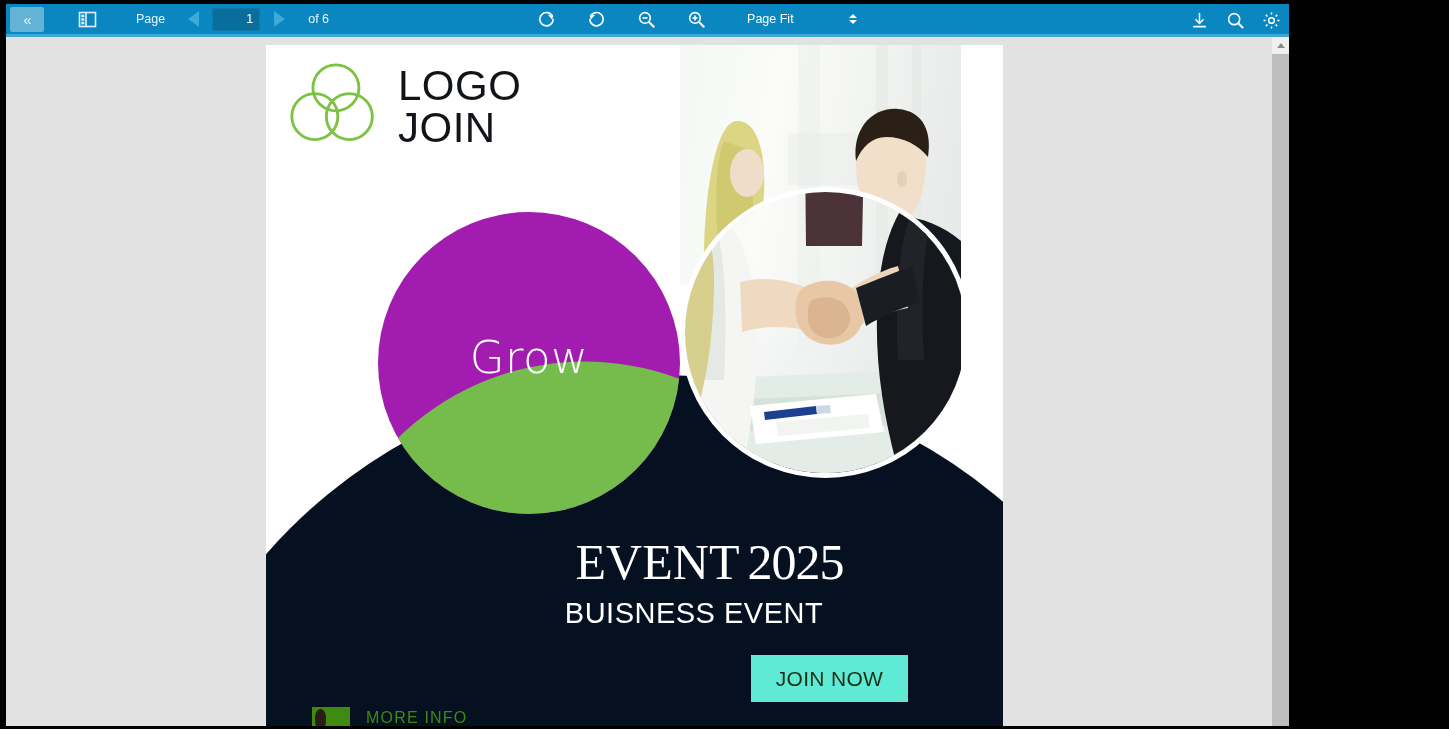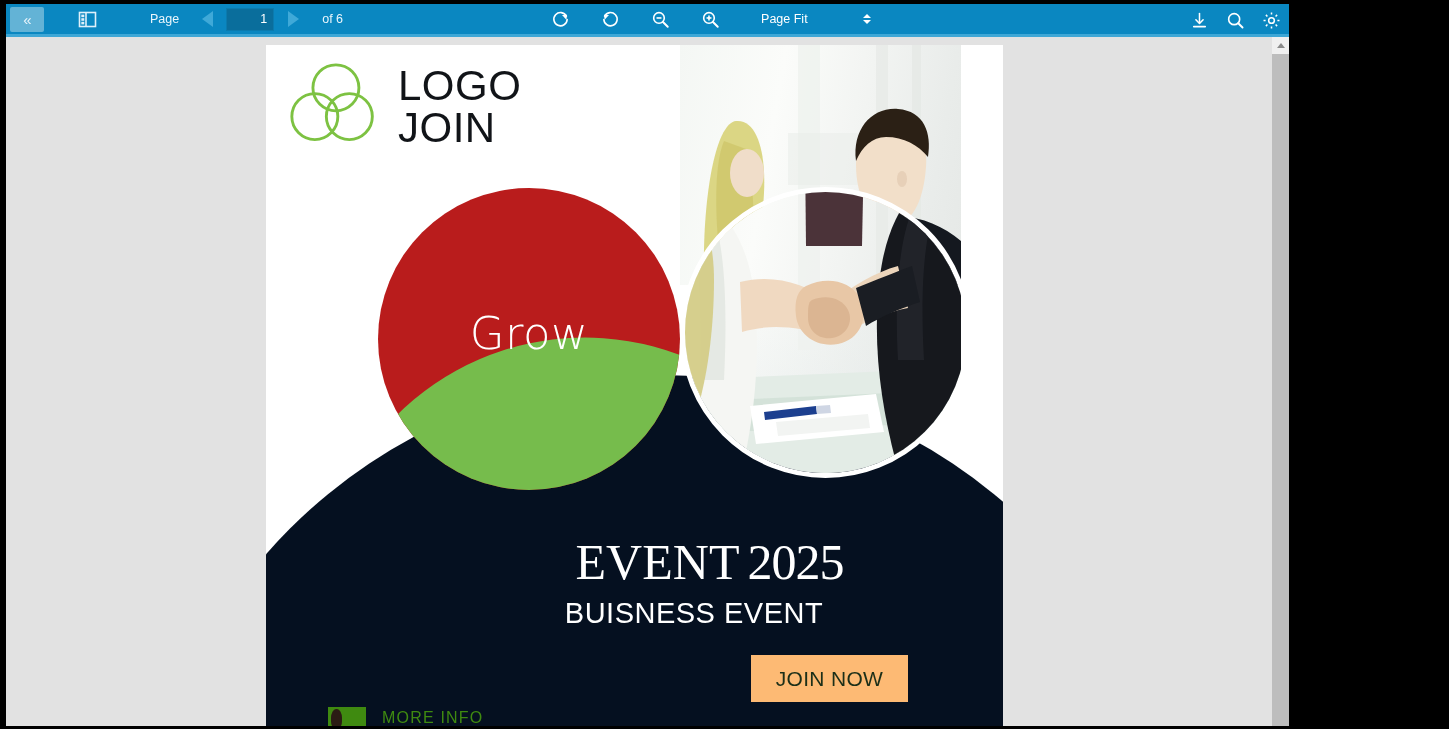--- a/index.html
+++ b/index.html
@@ -54,21 +54,21 @@
     color: #e8f4fb;
     font-size: 15px;
     letter-spacing: -1px;
     display:flex; align-items:center; justify-content:center;
     cursor: pointer;
   }
   #sidebar-toggle { width: 42px; margin-left: 22px; }
 
   #page-group {
     display: flex; align-items: center;
-    margin-left: 42px;
+    margin-left: 28px;
     gap: 8px;
   }
   #page-label {
     font-size: 12.5px;
     color: #eaf6fc;
     margin-right: 9px;
   }
   .nav-arrow {
     width: 22px; height: 26px;
     display: flex; align-items: center; justify-content: center;
@@ -180,24 +180,24 @@
     position: absolute;
     left: -130px; top: 330px;
     width: 1050px; height: 1050px;
     background: #051020;
     border-radius: 50%;
   }
 
   
   #green-circle {
     position: absolute;
-    left: 112px; top: 143px;
+    left: 112px; top: 167px;
     width: 302px; height: 302px;
     border-radius: 50%;
-    background: #b91c1c;
+    background: #a21caf;
     overflow: hidden;
   }
   #green-swoosh {
     position: absolute;
     left: -60px; top: 150px;
     width: 520px; height: 420px;
     background: #76bc4c;
     border-radius: 50% 50% 0 0 / 60% 60% 0 0;
     transform: rotate(-7deg);
   }
@@ -288,33 +288,33 @@
     font-size: 29px;
     letter-spacing: 0.5px;
     margin-top: 10px;
     padding-left: 119px;
     font-weight: 400;
   }
   #join-btn {
     position: absolute;
     left: 485px; top: 610px;
     width: 157px; height: 47px;
-    background: #fdba74;
+    background: #5eead4;
     color: #1c2f18;
     font-family: "Liberation Sans", sans-serif;
     font-size: 21px;
     display: flex; align-items: center; justify-content: center;
     cursor: pointer;
     letter-spacing: 0.3px;
   }
 
   
   #more-info {
     position: absolute;
-    left: 62px; top: 662px;
+    left: 46px; top: 662px;
     display: flex; align-items: center;
   }
   #more-info-icon {
     width: 38px; height: 22px;
     background: #3f8a10;
     position: relative;
     overflow: hidden;
     flex: 0 0 auto;
   }
   #more-info-icon::before {

